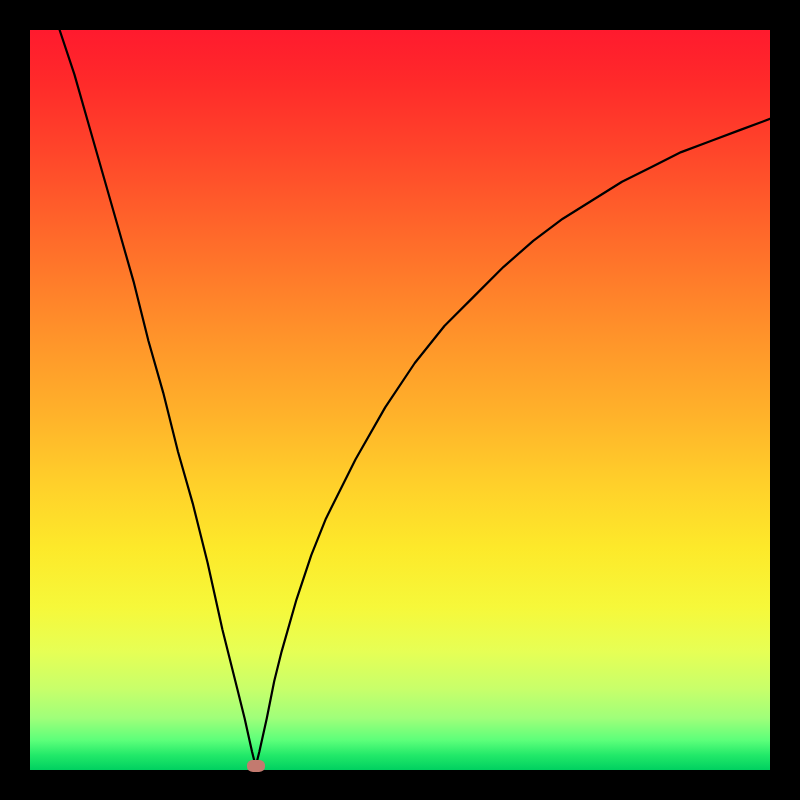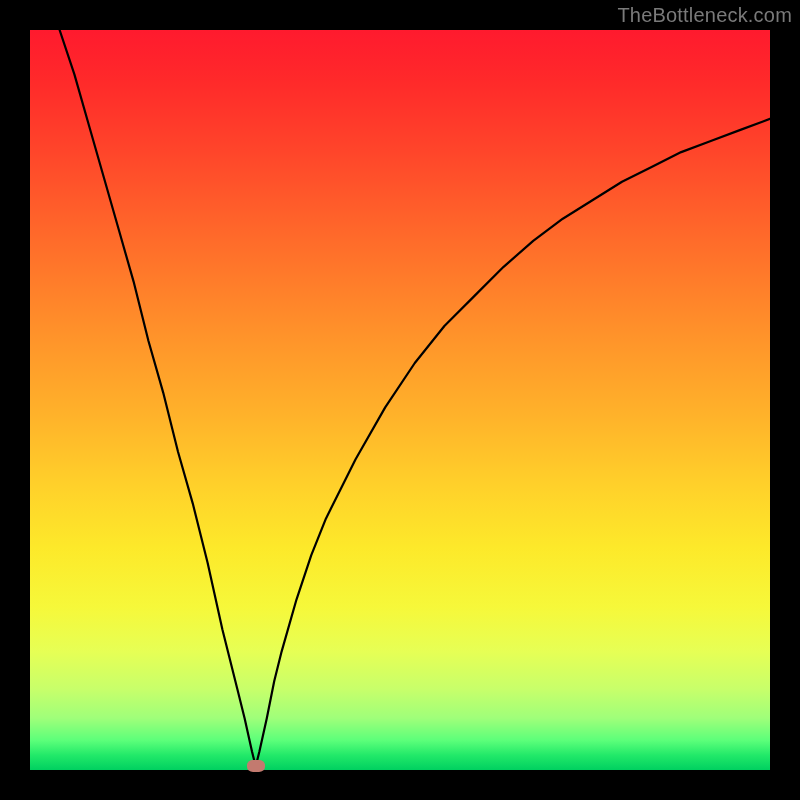--- a/index.html
+++ b/index.html
@@ -75,15 +75,14 @@
 
 <div class="frame">
 
   <div class="plot-area">
     <svg viewBox="0 0 740 740" preserveAspectRatio="none">
       <path id="curve-path" d="M29.60 0.00 L44.40 44.40 L59.20 96.20 L74.00 148.00 L88.80 199.80 L103.60 251.60 L118.40 310.80 L133.20 362.60 L148.00 421.80 L162.80 473.60 L177.60 532.80 L192.40 599.40 L199.80 629.00 L207.20 658.60 L214.60 688.20 L222.00 721.50 L225.70 736.30 L229.40 721.50 L236.80 688.20 L244.20 651.20 L251.60 621.60 L266.40 569.80 L281.20 525.40 L296.00 488.40 L325.60 429.20 L355.20 377.40 L384.80 333.00 L414.40 296.00 L444.00 266.40 L473.60 236.80 L503.20 210.90 L532.80 188.70 L562.40 170.20 L592.00 151.70 L621.60 136.90 L651.20 122.10 L680.80 111.00 L710.40 99.90 L740.00 88.80" fill="none" stroke="#000" stroke-width="2.2" stroke-linecap="round" stroke-linejoin="round"></path>
     </svg>
     <div id="min-marker" class="marker" style="left: 225.7px; top: 736.3px; background: rgb(195, 122, 111);"></div>
   </div>
 
-  <div class="watermark">TheBottleneck.com</div>
 
 </div>
 
 </body></html>

